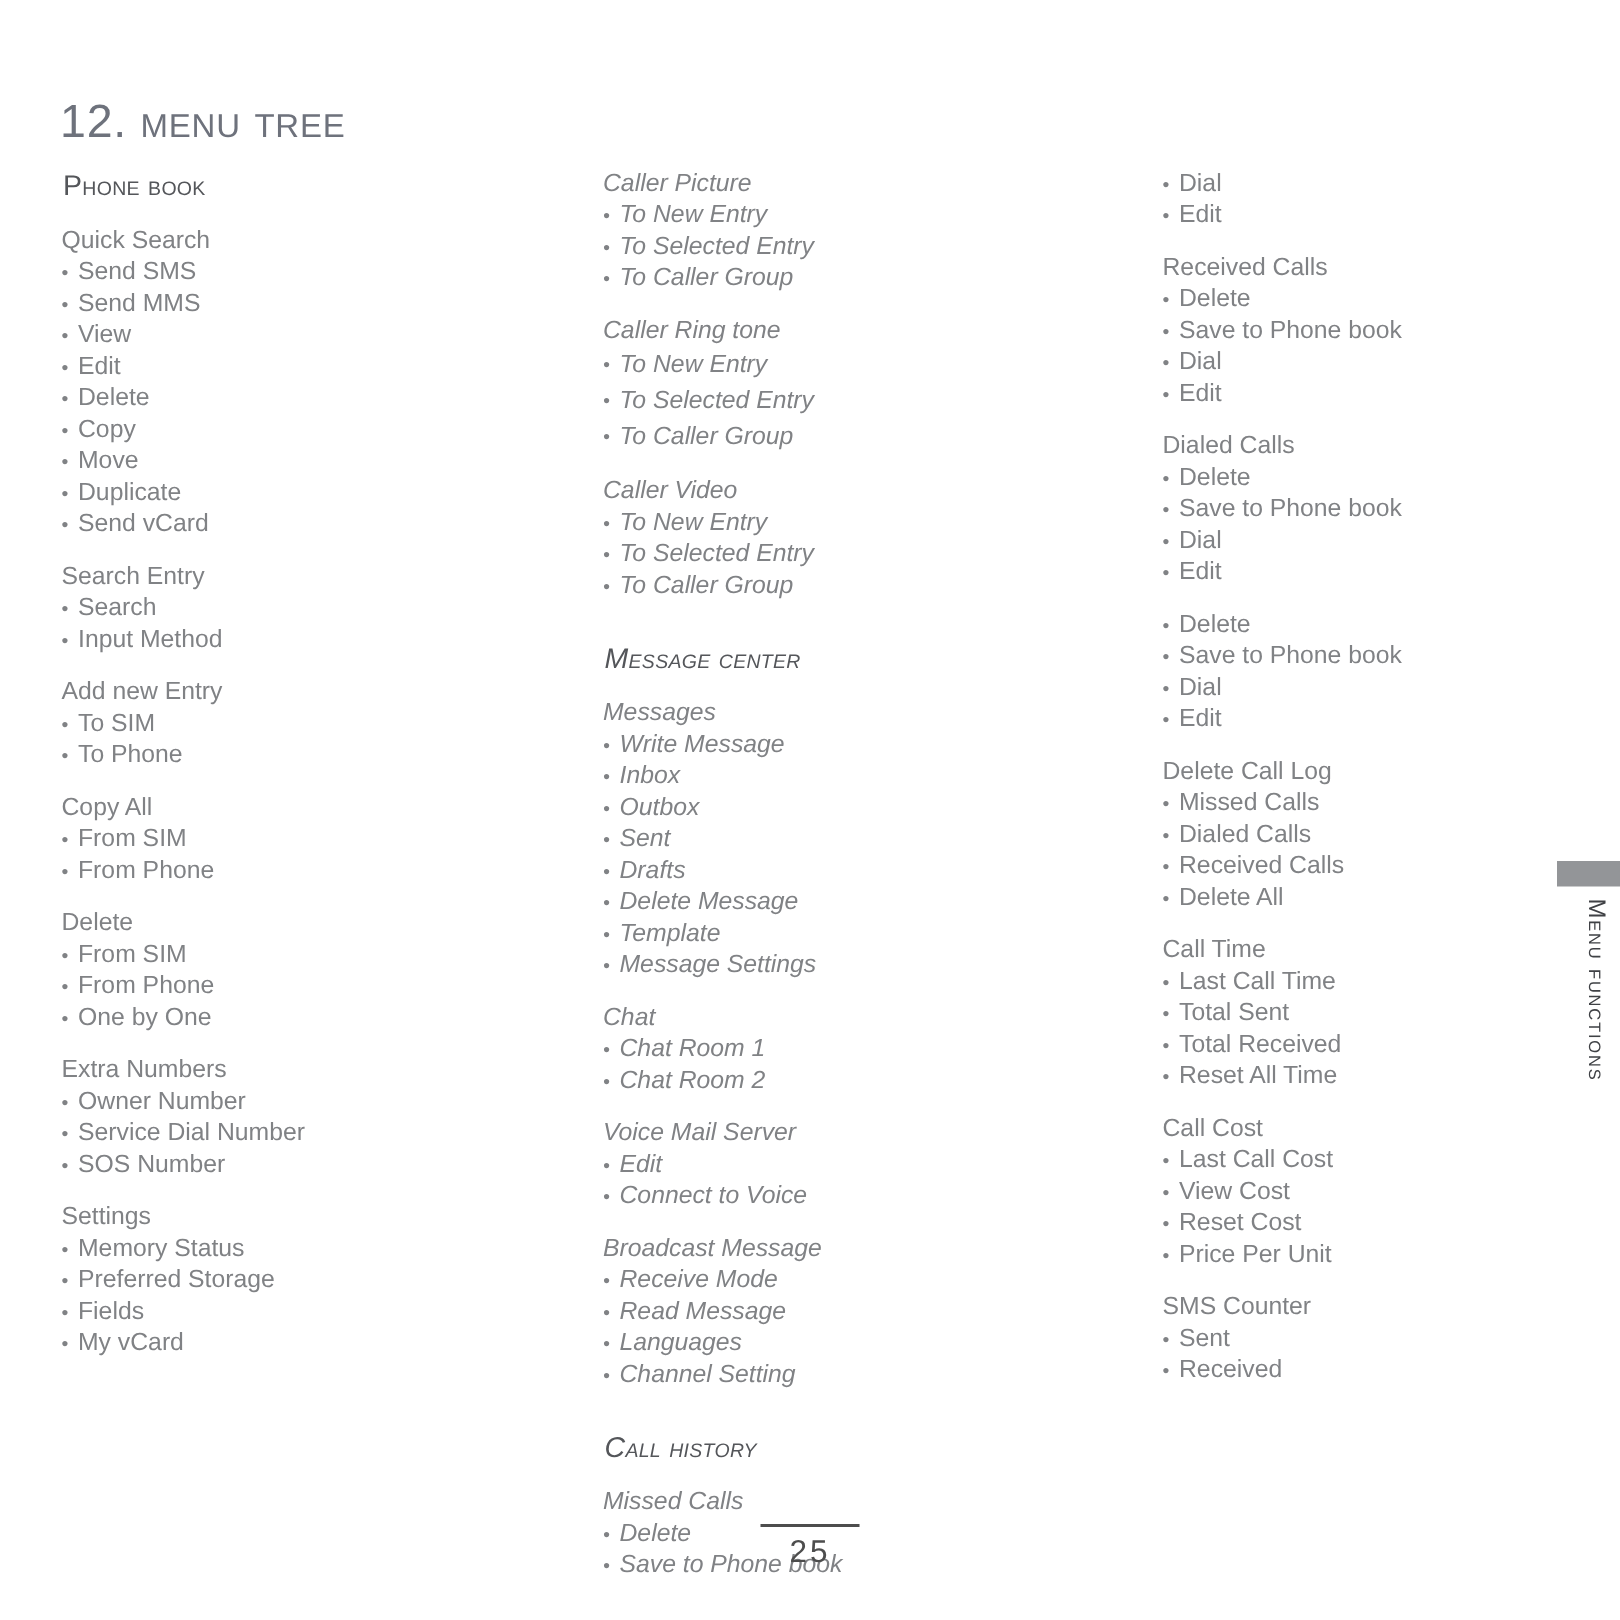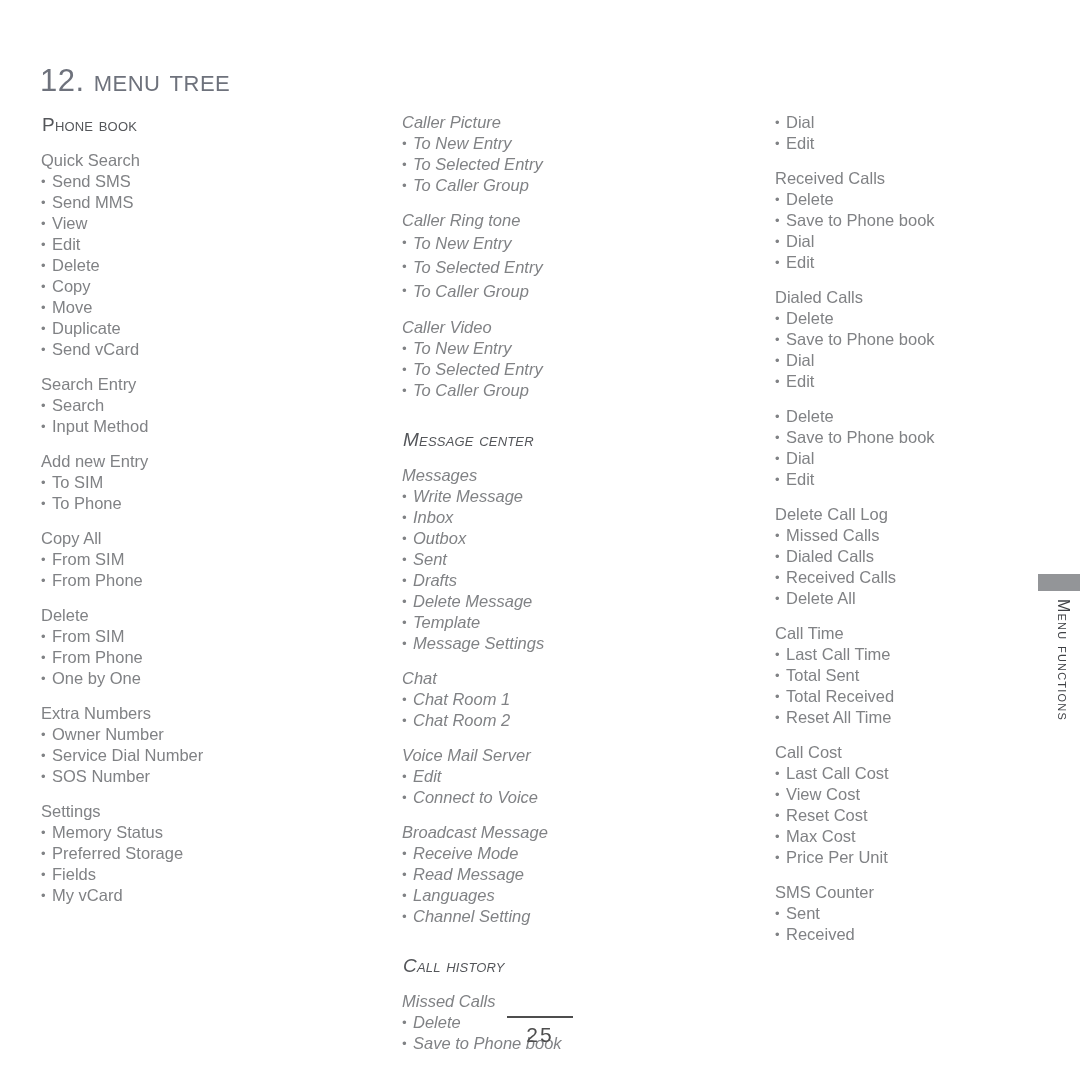--- a/index.html
+++ b/index.html
@@ -346,21 +346,20 @@
           <li class="item">Total Received</li>
           <li class="item">Reset All Time</li>
         </ul>
       </div>
       <div class="group">
         <div class="group-title">Call Cost</div>
         <ul class="item-list">
           <li class="item">Last Call Cost</li>
           <li class="item">View Cost</li>
           <li class="item">Reset Cost</li>
-          <li class="item">Max Cost</li>
           <li class="item">Price Per Unit</li>
         </ul>
       </div>
       <div class="group">
         <div class="group-title">SMS Counter</div>
         <ul class="item-list">
           <li class="item">Sent</li>
           <li class="item">Received</li>
         </ul>
       </div>

